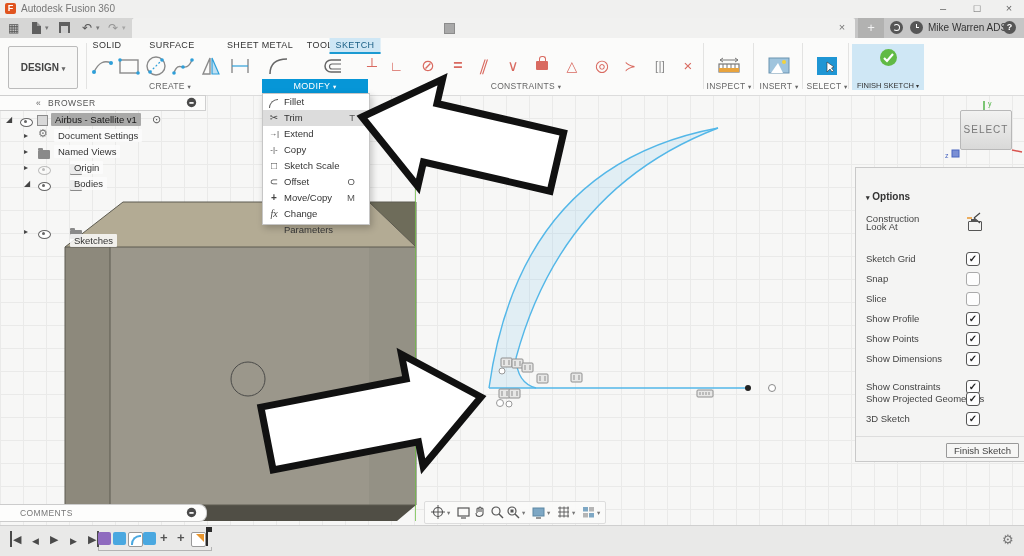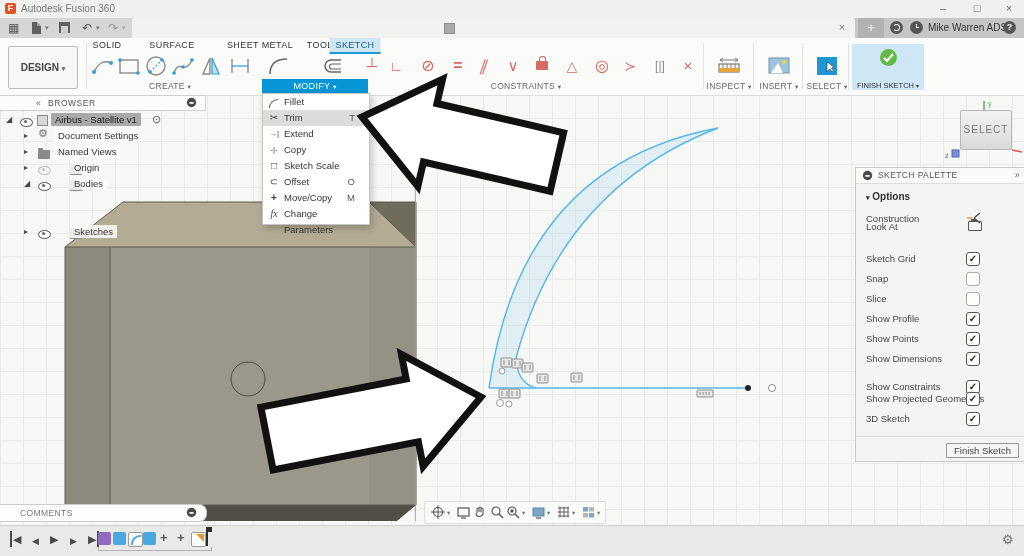--- a/index.html
+++ b/index.html
@@ -362,40 +362,35 @@
     <div class="abs brow" style="left:0;top:81px;width:206px;">
       <span class="abs tri" style="left:24px;">◢</span>
       <span class="eye abs" style="left:38px;top:4px;"></span>
       <span class="folder abs" style="left:54px;top:4px;"></span>
       <span class="pill abs" style="left:70px;top:1px;">Bodies</span>
     </div>
     <div class="abs brow" style="left:0;top:129px;width:206px;">
       <span class="abs tri" style="left:24px;">▸</span>
       <span class="eye abs" style="left:38px;top:4px;"></span>
       <span class="folder abs" style="left:54px;top:4px;"></span>
-      <span class="pill abs" style="left:70px;top:1px;text-align:right;">Sketches</span>
+      <span class="pill abs" style="left:70px;top:10px;text-align:right;">Sketches</span>
     </div>
   </div>
 
   <div class="abs viewcube"><span>SELECT</span></div>
   <svg class="abs" style="left:940px;top:98px;width:100px;height:66px;pointer-events:none;">
     <line x1="44" y1="12" x2="44" y2="3" stroke="#52b548" stroke-width="1.5"></line>
     <text x="48" y="8" font-size="7" fill="#52b548">y</text>
     <line x1="72" y1="52" x2="82" y2="54" stroke="#d9534f" stroke-width="1.5"></line>
     <text x="84" y="57" font-size="7" fill="#d9534f">x</text>
     <rect x="12" y="52" width="7" height="7" fill="#7a8fd4" stroke="#4a66c0"></rect>
     <text x="5" y="60" font-size="7" fill="#4a66c0">z</text>
   </svg>
 
   <div class="abs palette">
-    <div class="pal-head">
-      <span class="ocirc" style="position:absolute;left:6px;top:2px;transform:scale(.85);"></span>
-      <span style="margin-left:22px;">SKETCH PALETTE</span>
-      <span style="position:absolute;right:5px;top:0;color:#555;">»</span>
-    </div>
     <div class="pal-row" style="top:22px;font-weight:bold;font-size:10px;color:#333;">
       <span style="font-size:7px;">▾</span>
       <span>Options</span>
     </div>
 
     <div class="pal-row" style="top:44px;">
       <span>Construction</span>
       <svg style="position:absolute;left:100px;top:0;" width="16" height="12">
           <path d="M1 6 h5" stroke="#e8962e" stroke-width="1.5"></path>
           <path d="M8 6 l6 -5 M8 6 l6 5" stroke="#444" stroke-width="1.2" fill="none"></path>

